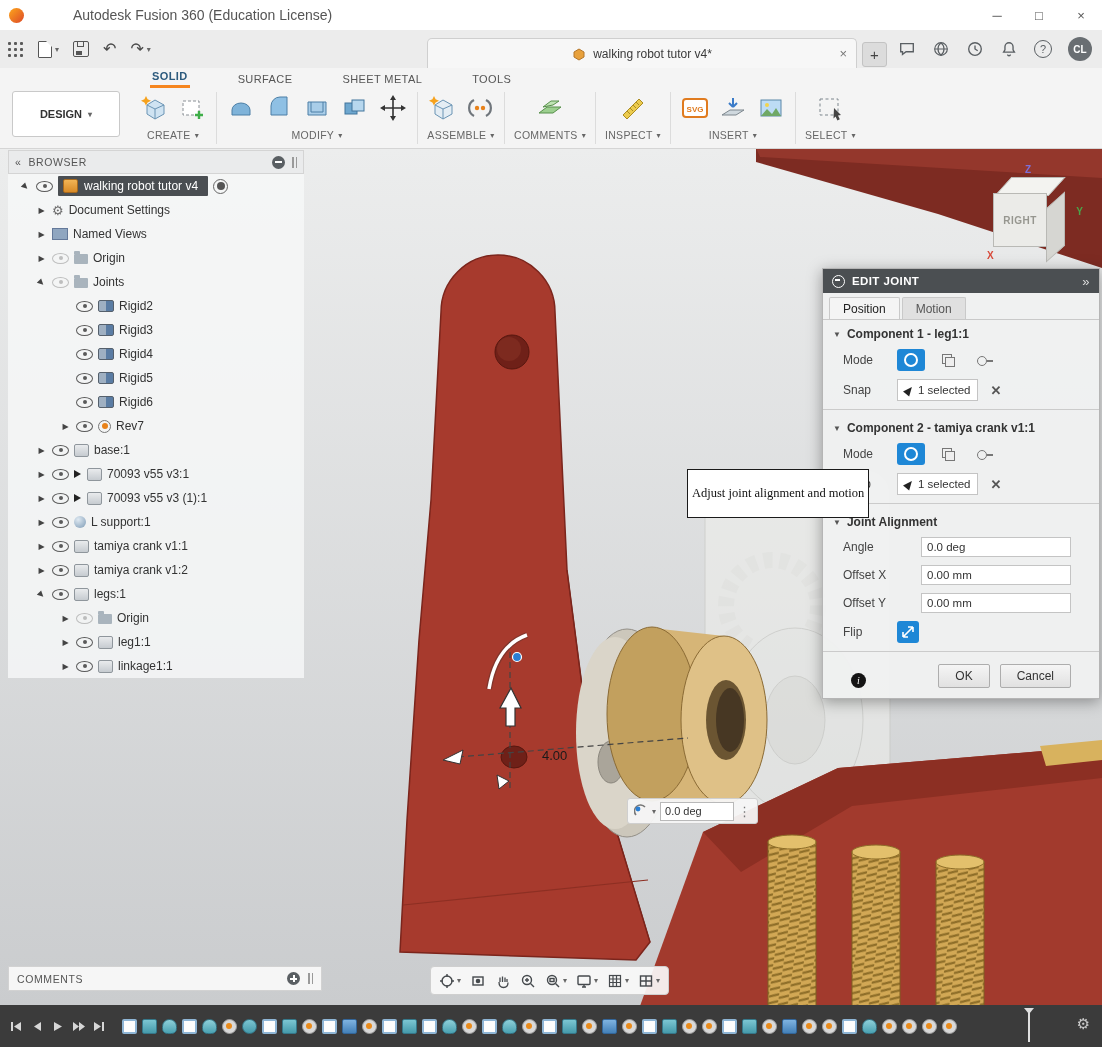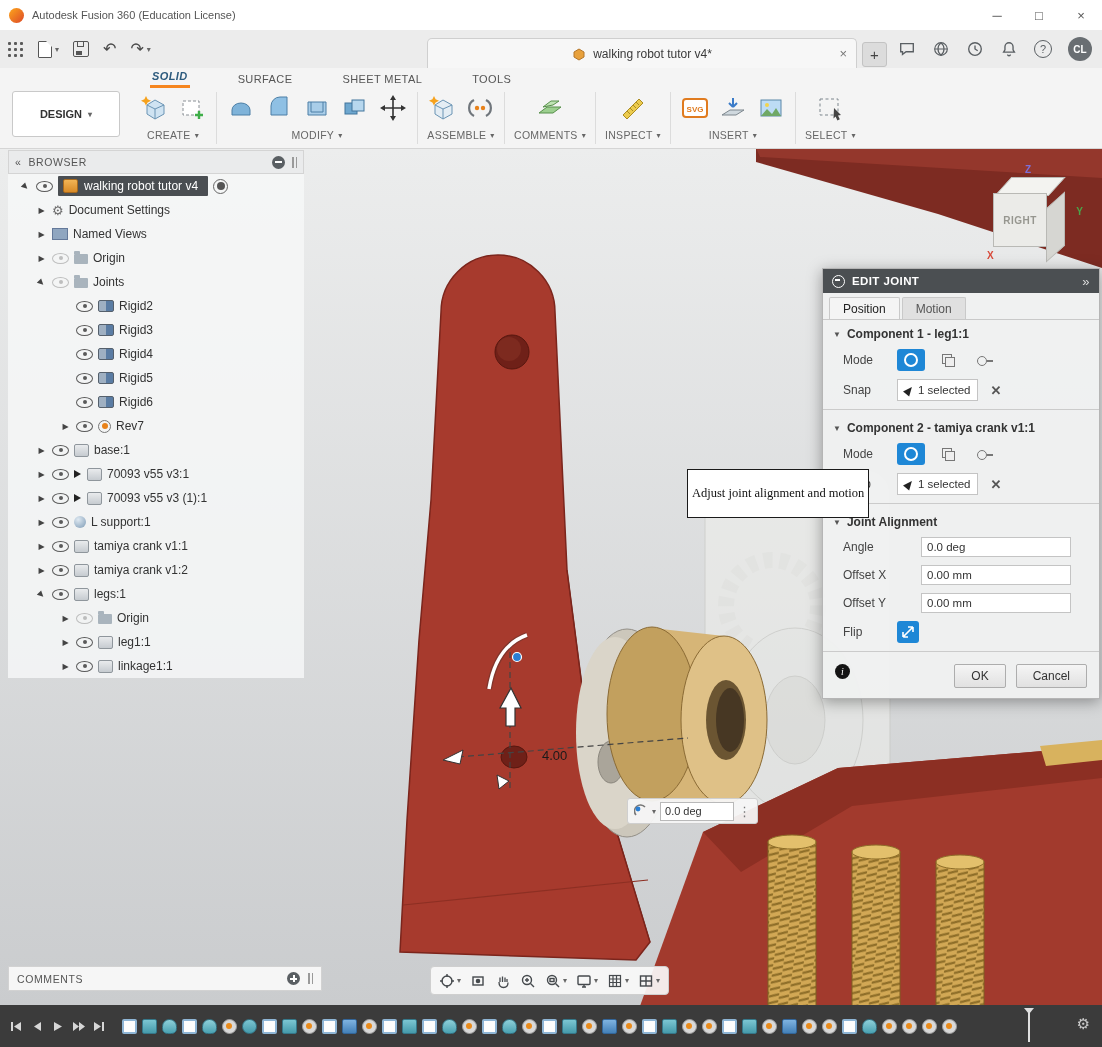--- a/index.html
+++ b/index.html
@@ -4,21 +4,21 @@
 <style>
   html,body{margin:0;padding:0;background:#fff;}
   .app{position:relative;width:1102px;height:1047px;overflow:hidden;
        font-family:"Liberation Sans",sans-serif;color:#333;user-select:none;}
 
   
   .titlebar{position:absolute;left:0;top:0;width:1102px;height:30px;background:#fff;
             border-bottom:1px solid #e2e2e2;display:flex;align-items:center;z-index:20;}
   .fusion-logo{width:15px;height:15px;margin:0 8px 0 9px;border-radius:50%;
                background:linear-gradient(135deg,#f7941e 20%,#e35b26 80%);}
-  .title-text{font-size:11px;color:#555;}
+  .title-text{font-size:14px;color:#555;margin-left:41px;}
   .win-controls{margin-left:auto;display:flex;}
   .win-btn{width:42px;height:29px;display:flex;align-items:center;justify-content:center;
            font-size:13px;color:#555;}
 
   
   .quickbar{position:absolute;left:0;top:30px;width:1102px;height:38px;background:#ececec;
             border-bottom:1px solid #dcdcdc;z-index:20;}
   .qb-left{position:absolute;left:8px;top:0;height:38px;display:flex;align-items:center;gap:14px;}
   .qb-grid i{display:block;width:3px;height:3px;background:#5a5a5a;border-radius:1px;
      box-shadow:6px 0 #5a5a5a,12px 0 #5a5a5a,0 6px #5a5a5a,6px 6px #5a5a5a,12px 6px #5a5a5a,
@@ -45,21 +45,21 @@
            align-items:center;justify-content:center;font-size:11px;color:#5a5f63;}
   .qb-help::after{content:"?";}
   .avatar{width:24px;height:24px;border-radius:50%;background:#696e72;color:#fff;display:flex;
           align-items:center;justify-content:center;font-size:10px;font-weight:bold;}
 
   
   .ribbon{position:absolute;left:0;top:68px;width:1102px;height:80px;background:#f4f4f4;
           border-bottom:1px solid #d5d5d5;z-index:20;}
   .rtabs{display:flex;gap:46px;padding-left:150px;height:20px;align-items:flex-end;}
   .rtab{font-size:11px;color:#555;letter-spacing:.4px;padding:2px 2px 3px;}
-  .rtab.active{color:#2c5a7d;border-bottom:3px solid #f6861f;font-weight:bold;font-style:italic;}
+  .rtab.active{color:#2c5a7d;border-bottom:3px solid #f6861f;font-weight:bold;}
   .rtools{display:flex;align-items:stretch;height:58px;margin-top:1px;}
   .ws-box{margin:2px 10px 0 12px;width:106px;height:44px;background:#fff;border:1px solid #c9c9c9;
           border-radius:3px;display:flex;align-items:center;justify-content:center;gap:6px;
           font-size:11px;font-weight:bold;color:#333;}
   .rgroup{display:flex;flex-direction:column;align-items:center;padding:0 9px;}
   .ricons{display:flex;gap:8px;align-items:center;height:38px;}
   .rlabel{font-size:10.5px;color:#666;display:flex;gap:4px;align-items:center;height:16px;letter-spacing:.3px;}
   .rsep{width:1px;background:#dcdcdc;margin:3px 0;}
 
   
@@ -129,21 +129,21 @@
   .lnkg::before{content:"";position:absolute;left:0;top:2px;width:8px;height:8px;border:1.5px solid #777;border-radius:50%;}
   .lnkg::after{content:"";position:absolute;right:0;top:5.5px;width:6px;height:2px;background:#777;}
   .snapbox{display:flex;align-items:center;gap:5px;background:#fff;border:1px solid #c4c4c4;
            height:20px;padding:0 7px;font-size:11.5px;color:#333;}
   .cur{width:0;height:0;border-left:4px solid transparent;border-right:4px solid transparent;
        border-bottom:9px solid #222;transform:rotate(40deg);}
   .xbtn{margin-left:12px;color:#555;font-size:13px;font-weight:bold;}
   .ddiv{height:1px;background:#cbcbcb;margin:4px 0;}
   .flip-btn{width:22px;height:22px;background:#1e87d6;border-radius:3px;display:flex;
             align-items:center;justify-content:center;}
-  .dfooter{display:flex;align-items:flex-start;padding:8px 12px 10px;gap:10px;}
+  .dfooter{display:flex;align-items:flex-end;padding:8px 28px 10px;gap:10px;}
   .info-i{width:15px;height:15px;background:#141414;border-radius:50%;color:#fff;display:flex;
           align-items:center;justify-content:center;font-size:10px;font-style:italic;
           font-family:"Liberation Serif",serif;}
   .info-i::after{content:"i";}
   .dbtn{height:22px;padding:0 16px;background:linear-gradient(#f5f5f5,#e1e1e1);border:1px solid #adadad;
         border-radius:2px;font-size:12px;color:#333;display:flex;align-items:center;}
   .dfooter .sp{flex:1;}
   .red-ring{position:absolute;left:42px;top:-4px;width:118px;height:33px;border:4px solid #e8150d;
             border-radius:17px;pointer-events:none;z-index:3;}
 

